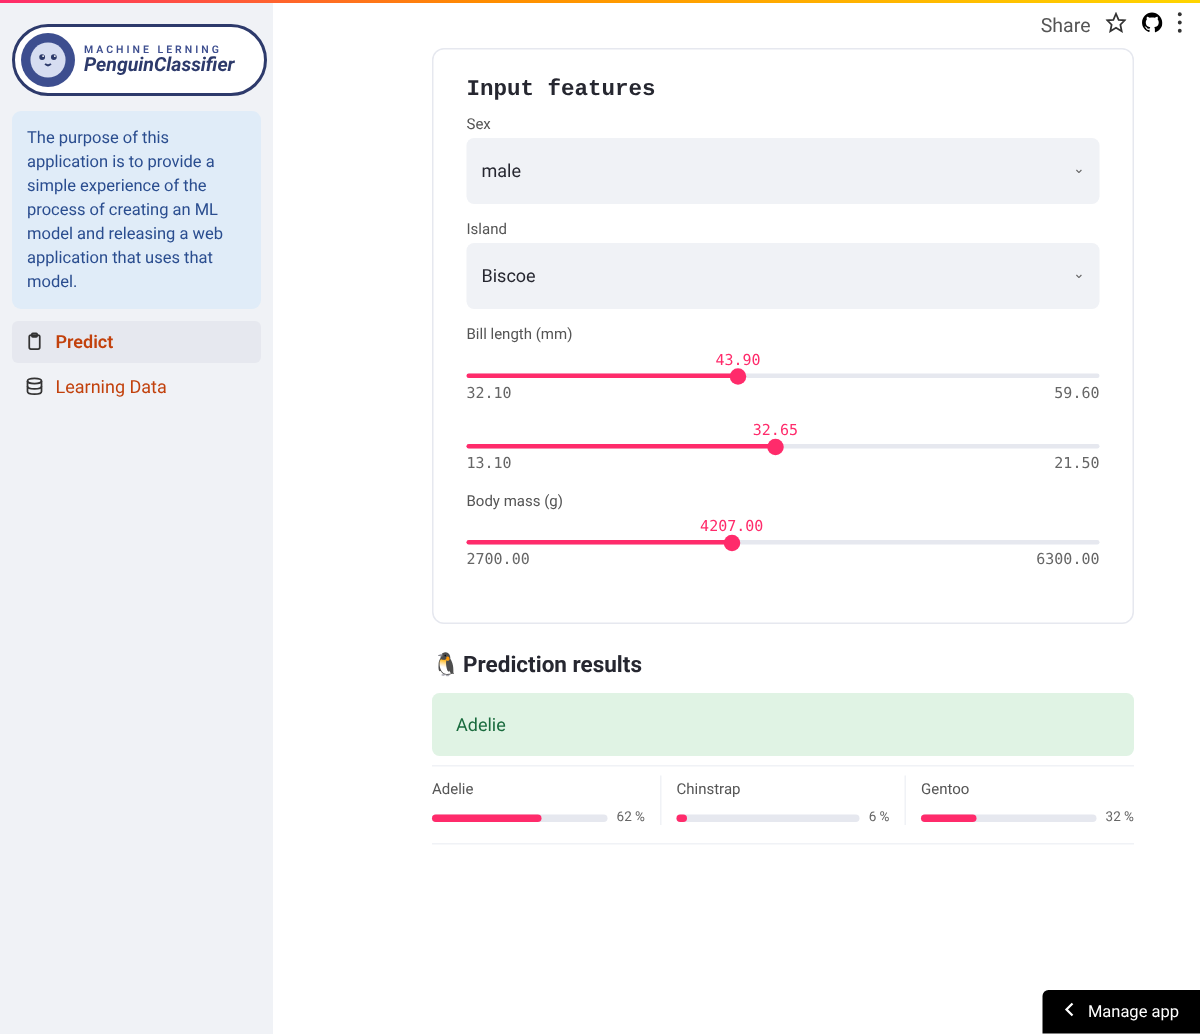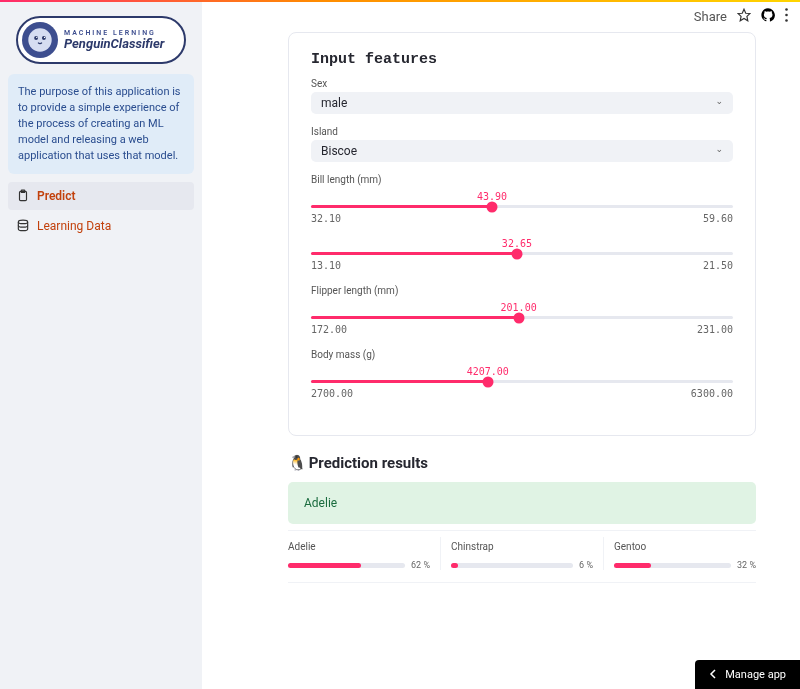--- a/index.html
+++ b/index.html
@@ -17,21 +17,21 @@
     position: absolute; top: 0; left: 0; right: 0; height: 2px;
     background: linear-gradient(90deg, #ff2b6b 0%, #ff8c00 40%, #ffd500 100%);
   }
   .topbar {
     position: absolute; top: 8px; right: 12px;
     display: flex; align-items: center; gap: 10px;
     font-size: 13px; color: #555;
   }
   .topbar .icon { cursor: pointer; }
   .sidebar {
-    position: absolute; top: 2px; left: 0; bottom: 0; width: 202px;
+    position: absolute; top: 2px; left: 0; bottom: 0; width: 182px;
     background: #f0f2f6;
     padding: 10px 8px;
     overflow: auto;
   }
   .logo-box {
     background: #fff;
     border: 2px solid #2d3a6b;
     border-radius: 999px;
     display: flex; align-items: center; gap: 6px;
     padding: 4px 10px 4px 4px;
@@ -77,21 +77,21 @@
     border: 1px solid #e6e8ef;
     border-radius: 8px;
     padding: 18px 22px 22px;
     margin-bottom: 18px;
   }
   .card h2 { font-size: 15px; font-weight: 700; margin-bottom: 10px; font-family: Liberation Mono, monospace; }
   .field-label { font-size: 10px; color: #555; margin-bottom: 3px; display:block; }
   .field { margin-bottom: 12px; }
   .select {
     background: #f0f2f6; border: none; border-radius: 5px;
-    padding: 4px 10px; font-size: 12px; width: 100%;
+    padding: 15px 10px; font-size: 12px; width: 100%;
     display: flex; justify-content: space-between; align-items: flex-start;
     cursor: pointer;
   }
   .chev { color: #666; font-size: 9px; }
   .slider-wrap { margin-bottom: 14px; }
   .slider-label { font-size: 10px; color: #555; margin-bottom: 6px; }
   .slider-value {
     color: #ff2b6b; font-size: 10px; font-family: ui-monospace, monospace;
     position: relative; text-align: right; margin-bottom: 2px;
     height: 12px;
@@ -261,34 +261,20 @@
           <div class="slider-track">
             <div class="slider-fill" style="width:48.8%"></div>
             <div class="slider-thumb" style="left:48.8%"></div>
           </div>
           <div class="slider-minmax">
             <span>13.10</span>
             <span>21.50</span>
           </div>
         </div>
         <div class="slider-wrap">
-          <div class="slider-label">Flipper length (mm)</div>
-          <div class="slider-value">
-            <span style="left:49.2%">201.00</span>
-          </div>
-          <div class="slider-track">
-            <div class="slider-fill" style="width:49.2%"></div>
-            <div class="slider-thumb" style="left:49.2%"></div>
-          </div>
-          <div class="slider-minmax">
-            <span>172.00</span>
-            <span>231.00</span>
-          </div>
-        </div>
-        <div class="slider-wrap">
           <div class="slider-label">Body mass (g)</div>
           <div class="slider-value">
             <span style="left:41.9%">4207.00</span>
           </div>
           <div class="slider-track">
             <div class="slider-fill" style="width:41.9%"></div>
             <div class="slider-thumb" style="left:41.9%"></div>
           </div>
           <div class="slider-minmax">
             <span>2700.00</span>

